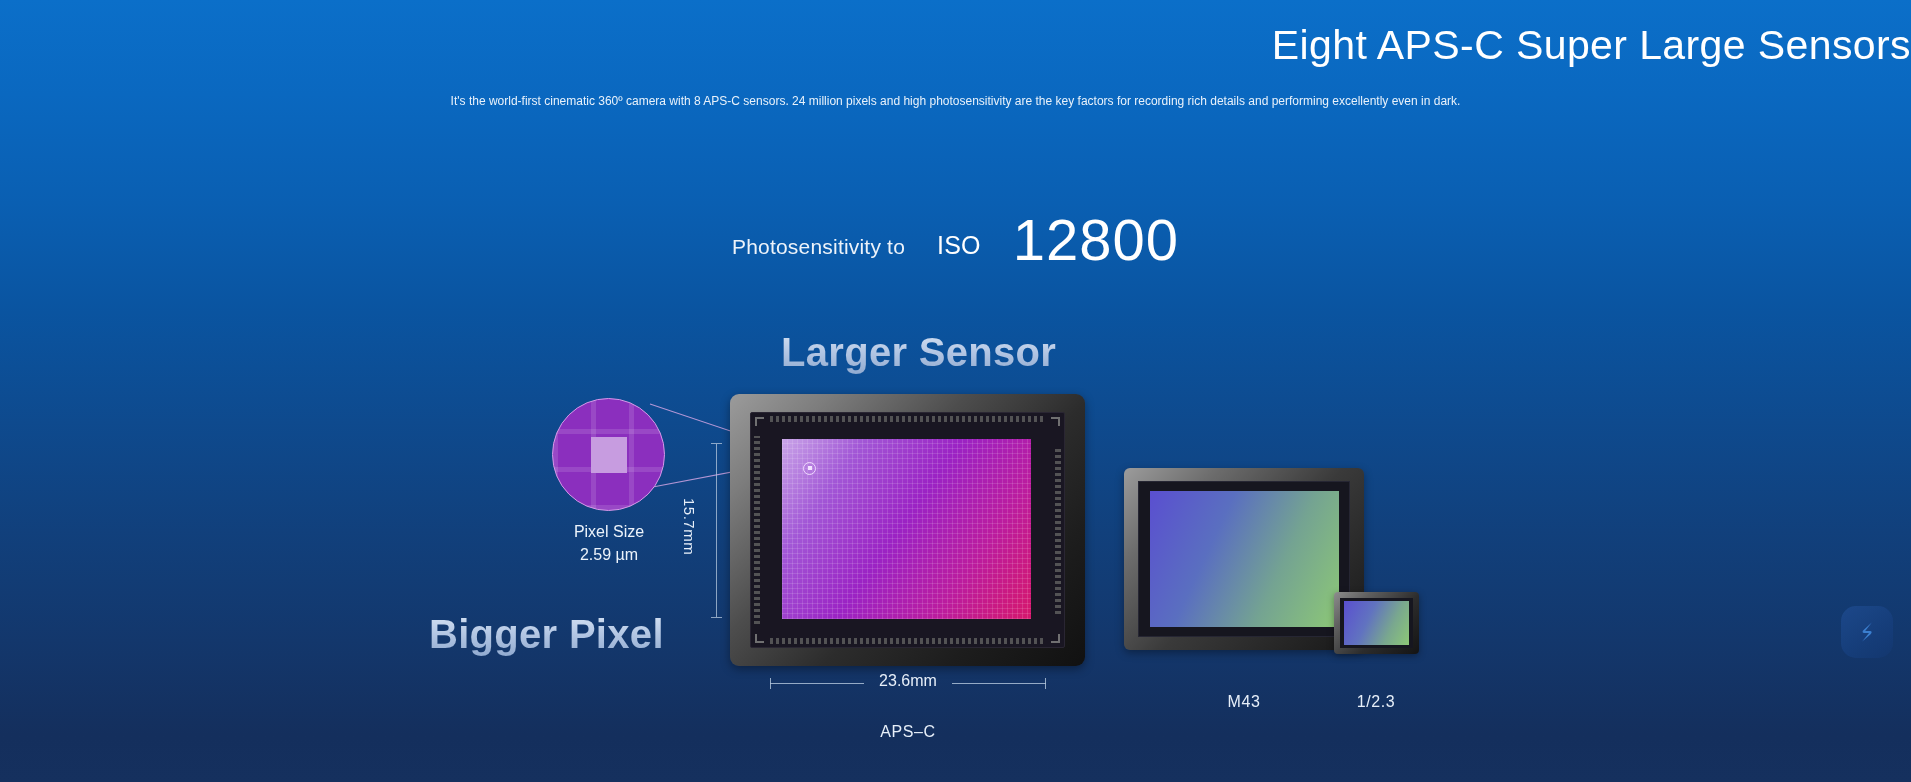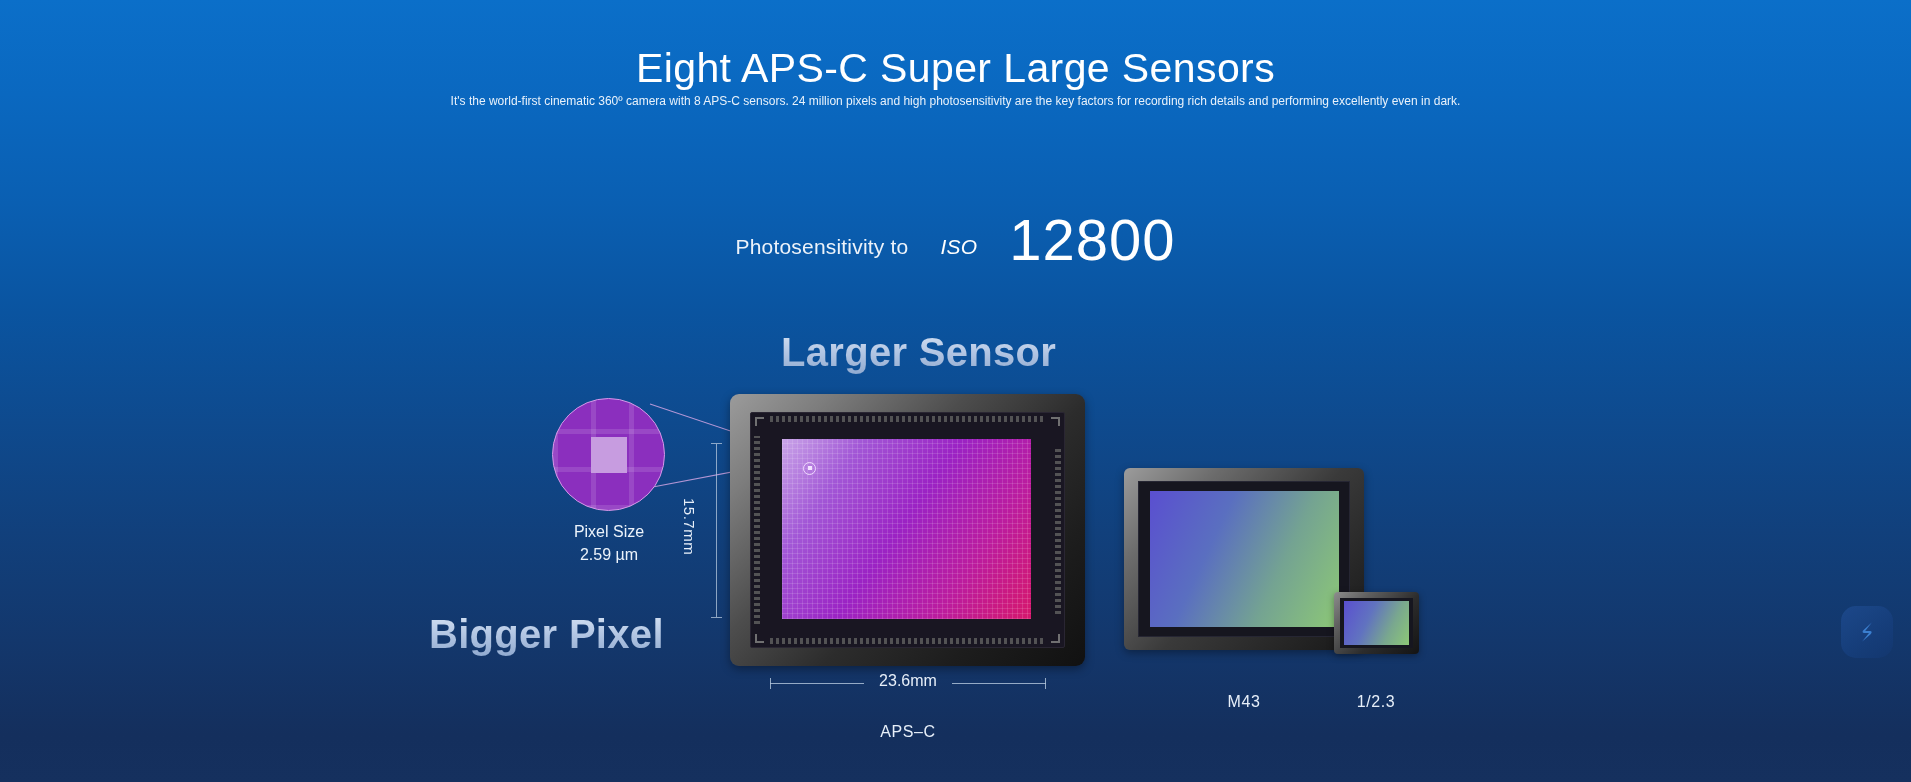--- a/index.html
+++ b/index.html
@@ -28,27 +28,26 @@
     overflow: hidden;
     color: #ffffff;
   }
 
   
   #headline {
     position: absolute;
     top: 22px;
     left: 0;
     width: 100%;
-    text-align: center;
+    text-align: right;
     font-size: 41px;
     font-weight: 400;
     letter-spacing: 0.4px;
     color: #ffffff;
     white-space: nowrap;
-    margin-top: 23px;
   }
 
   #subcopy {
     position: absolute;
     top: 89px;
     left: 50%;
     transform: translateX(-50%);
     width: 1010px;
     text-align: center;
     font-size: 12px;
@@ -67,26 +66,25 @@
     align-items: baseline;
     justify-content: center;
   }
   #iso-lead {
     font-size: 21px;
     color: #edf3fa;
     font-weight: 400;
     letter-spacing: .2px;
   }
   #iso-word {
-    font-size: 21px;
+    font-size: 25px;
     color: #ffffff;
     font-weight: 400;
     margin-left: 32px;
     letter-spacing: .2px;
-    font-style: italic;
   }
   #iso-value {
     font-size: 58px;
     color: #ffffff;
     font-weight: 300;
     margin-left: 32px;
     line-height: 1;
     letter-spacing: 1px;
     position: relative;
     top: 6px;

